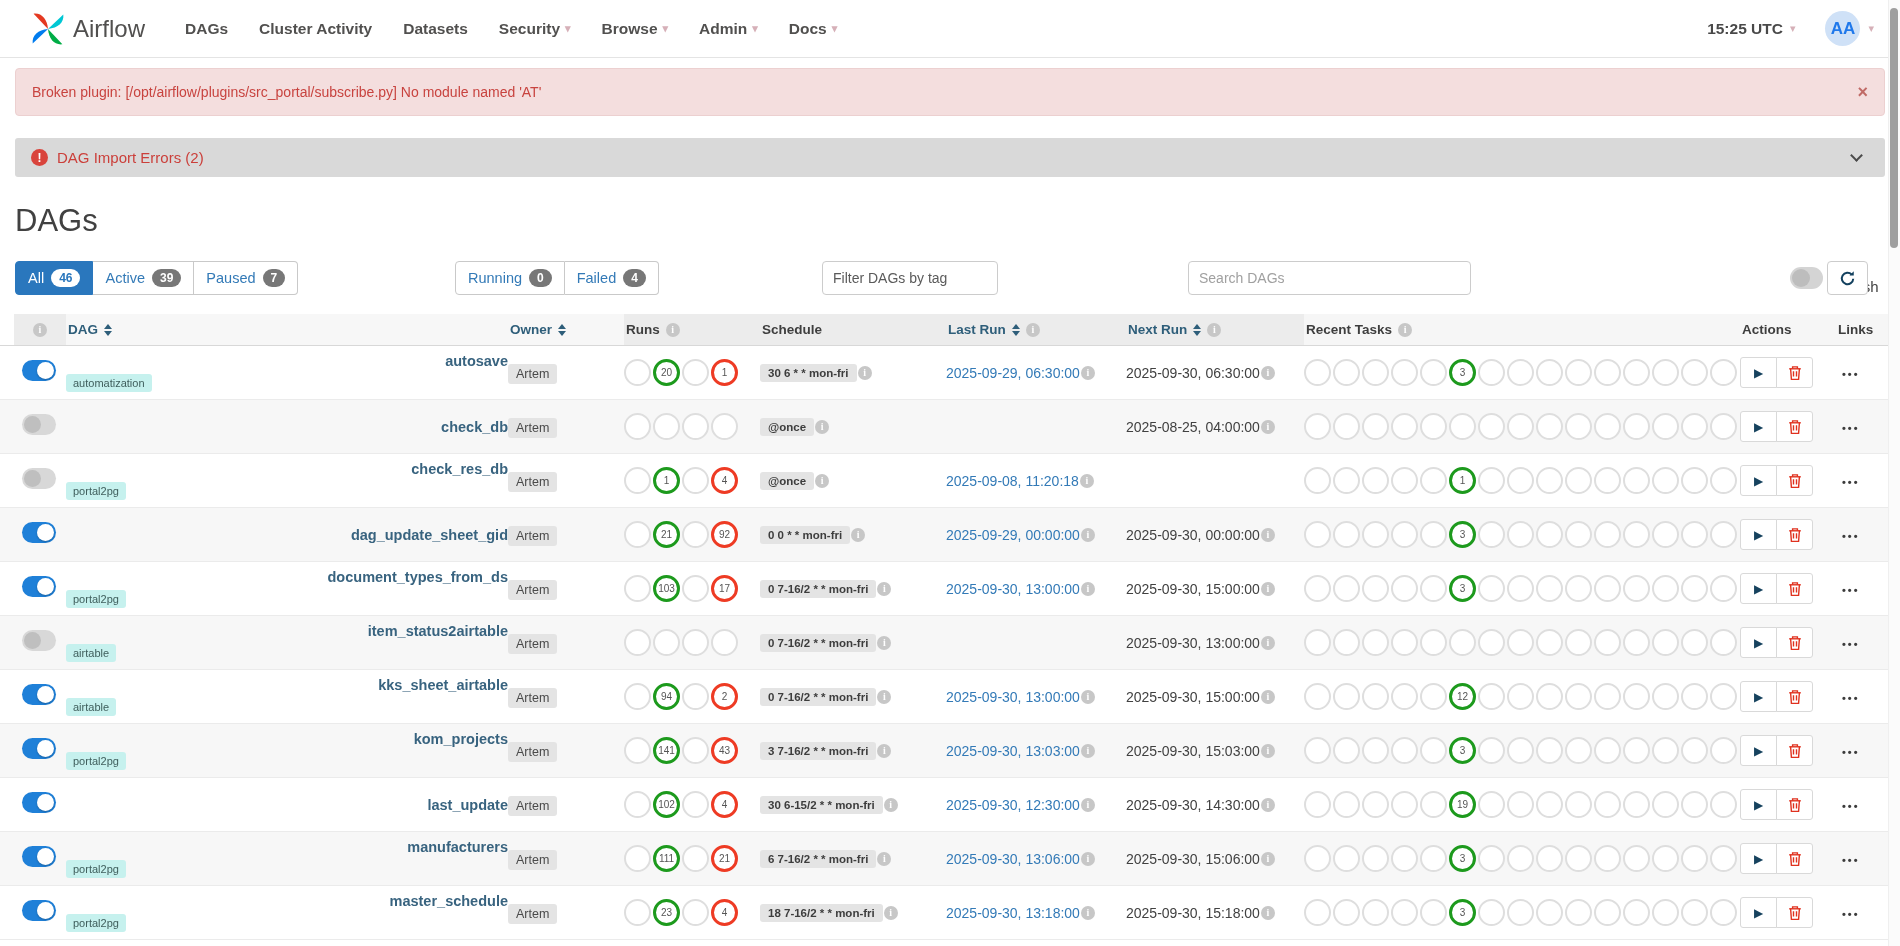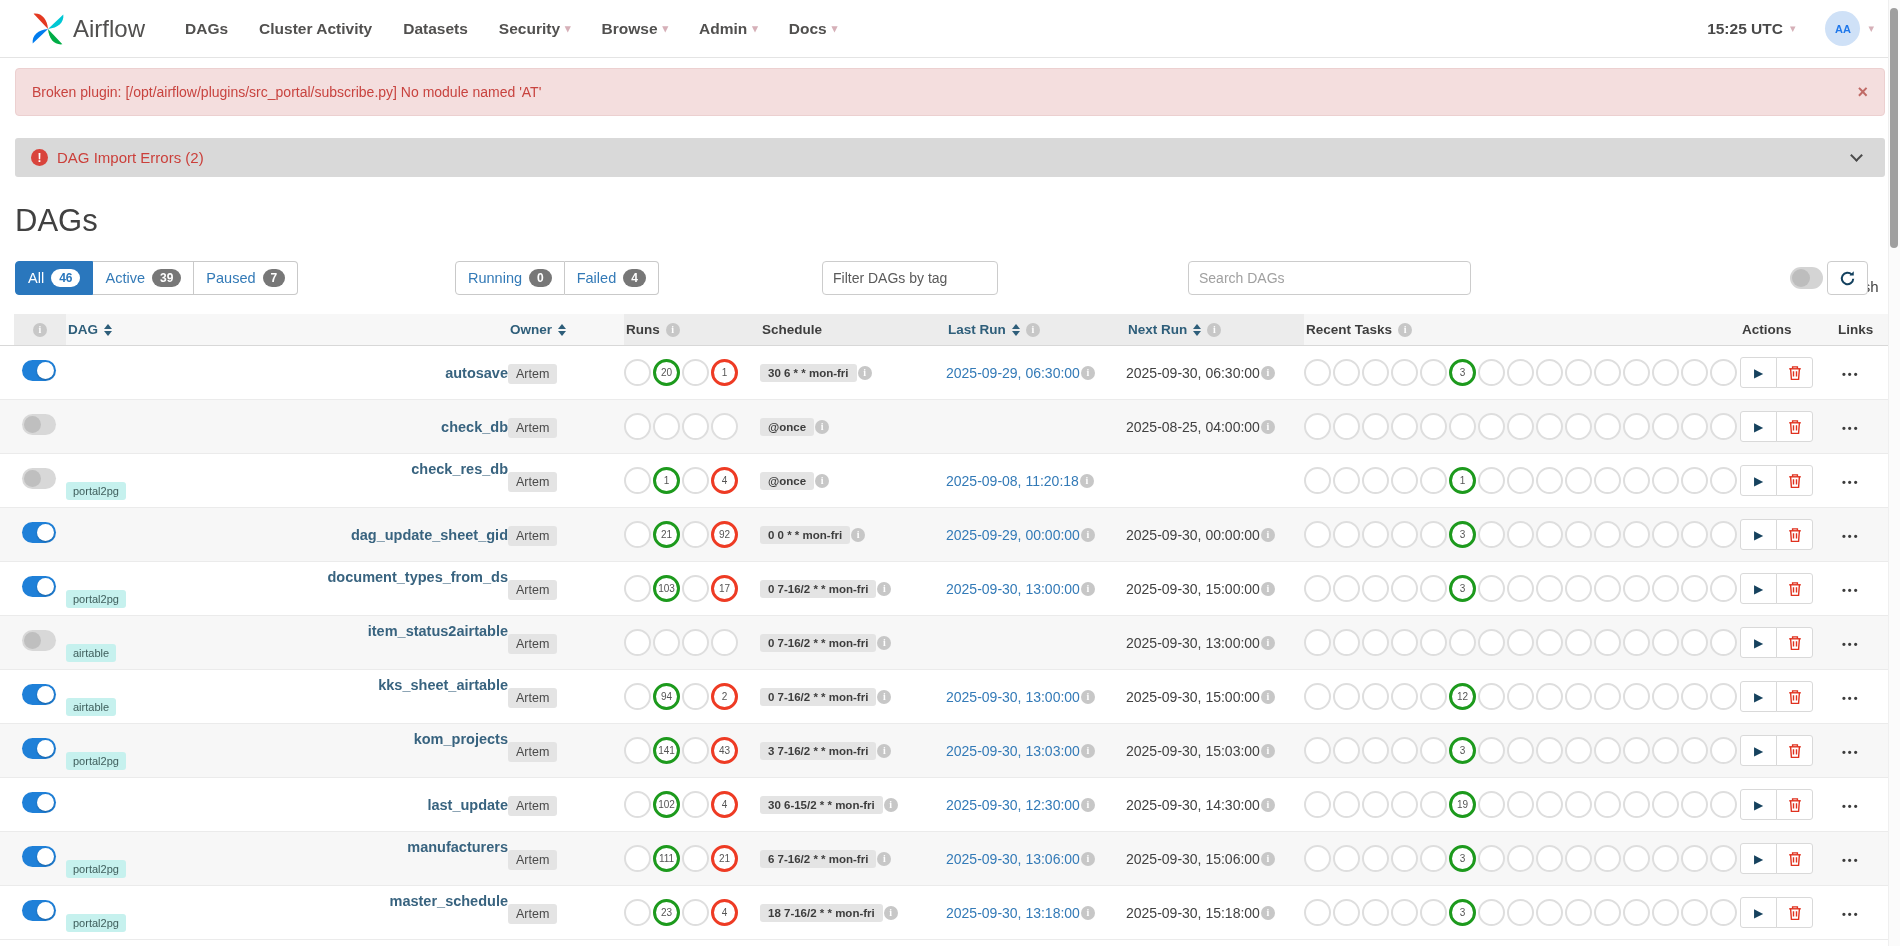--- a/index.html
+++ b/index.html
@@ -17,21 +17,21 @@
   
   .navbar{height:58px;display:flex;align-items:center;padding:0 26px 0 30px;border-bottom:1px solid #e4e4e4;background:#fff;}
   .brand{display:flex;align-items:center;gap:7px;margin-right:40px;}
   .brand-text{font-size:24px;color:#51504f;}
   .nav-links{display:flex;align-items:center;gap:31px;}
   .nav-link{color:#51504f;font-size:15.5px;font-weight:600;display:flex;align-items:center;gap:5px;}
   .caret{color:#d6b0b8;font-size:11px;line-height:1;}
   .nav-right{margin-left:auto;display:flex;align-items:center;}
   .clock{font-weight:bold;color:#494949;font-size:15.5px;}
   .clock-caret{margin-left:7px;}
-  .avatar{width:35px;height:35px;border-radius:50%;background:#cfe1f7;color:#1f78eb;font-weight:bold;font-size:11px;display:flex;align-items:center;justify-content:center;margin-left:30px;}
+  .avatar{width:35px;height:35px;border-radius:50%;background:#cfe1f7;color:#1f78eb;font-weight:bold;font-size:17px;display:flex;align-items:center;justify-content:center;margin-left:30px;}
   .avatar-caret{margin-left:8px;}
 
   
   .alert-broken{margin:10px 15px 0;background:var(--alert-bg);border:1px solid #ecd0d0;border-radius:4px;padding:14px 16px;color:var(--alert-red);font-size:14px;display:flex;align-items:center;}
   .alert-close{margin-left:auto;color:#c06a66;font-weight:bold;font-size:18px;line-height:1;cursor:pointer;}
   .import-errors{margin:22px 15px 0;background:#d9d9d9;border-radius:3px;padding:11px 16px;display:flex;align-items:center;font-size:15px;color:#cb3f3a;cursor:pointer;}
   .error-badge{width:17px;height:17px;border-radius:50%;background:#d9443c;color:#fff;font-size:12px;font-weight:bold;display:inline-flex;align-items:center;justify-content:center;margin-right:9px;flex:none;}
   .chev{width:9px;height:9px;border-right:2px solid #4a4a4a;border-bottom:2px solid #4a4a4a;transform:rotate(45deg);margin-left:auto;margin-top:-4px;margin-right:8px;}
 
   
@@ -260,20 +260,23 @@
       </div>
     <div class="th h-lighter">
         <span>Links</span>
       </div>
   </div>
   <div id="table-body">
       <div class="row">
         <div><span class="switch on"><span class="knob"></span></span></div>
         <div class="dag-cell">
           <a class="dag-link">autosave</a>
+          <div class="tag-row">
+            <span class="tag-badge">automatization</span>
+          </div>
         </div>
         <div><span class="owner-badge">Artem</span></div>
         <div class="runs-cell">
           <span class="circle"></span>
           <span class="circle success">20</span>
           <span class="circle"></span>
           <span class="circle failed">1</span>
         </div>
         <div class="schedule-cell">
           <span class="schedule-badge">30 6 * * mon-fri</span>

